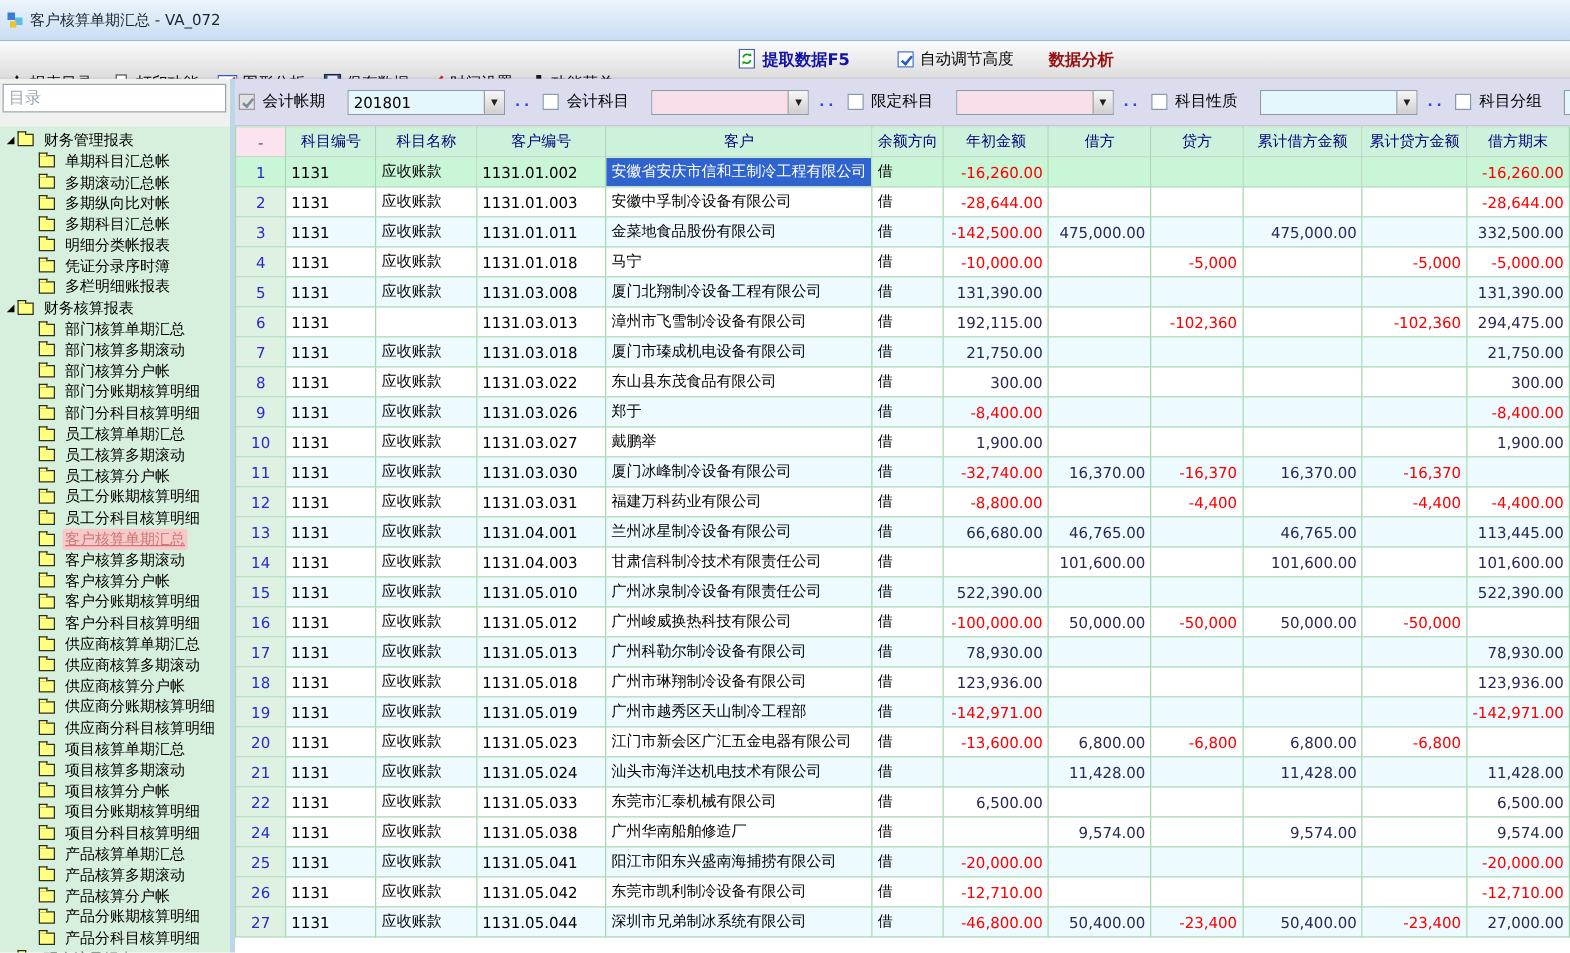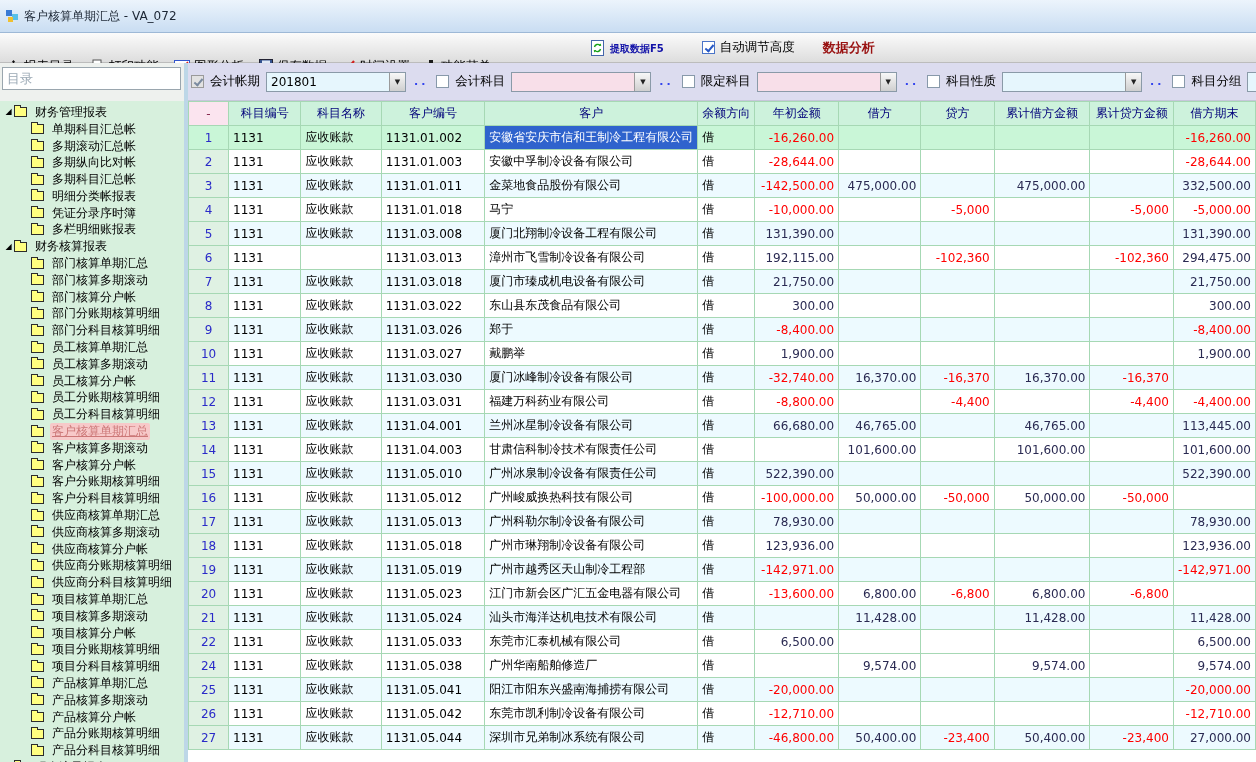--- a/index.html
+++ b/index.html
@@ -8,21 +8,21 @@
 
   
   .titlebar { height:22px; background:linear-gradient(#ecf4fc,#c9ddf2);
     border-bottom:1px solid #9db8d6; display:flex; align-items:center; gap:5px; padding:16px 5px; }
   .titlebar .title { font-size:12px; color:#1b2533; }
 
   
   .toolbar { height:30px; background:linear-gradient(#fbfbfb,#dddddd);
     border-bottom:1px solid #bcbcbc; display:flex; align-items:center; padding:0 7px; }
   .tb-item { display:flex; align-items:center; gap:4px; margin-right:15px; font-size:12.5px; color:#000; cursor:default;margin-top:37px; }
-  .tb-extract { display:flex; align-items:flex-end; gap:5px; margin-left:84px; color:#1212a8; font-weight:bold; font-size:10px; }
+  .tb-extract { display:flex; align-items:flex-start; gap:5px; margin-left:84px; color:#1212a8; font-weight:bold; font-size:13px; }
   .tb-autoheight { display:flex; align-items:center; gap:5px; margin-left:38px; font-size:12.5px; }
   .tb-analysis { margin-left:28px; color:#991111; font-weight:bold; font-size:13px; }
 
   
   .cb { width:13px; height:13px; border:1px solid #8899aa; background:#fff; position:relative; display:inline-block; flex:none; }
   .cb.blue { border-color:#4a74c8; }
   .cb.gray { background:#e2e2e2; border-color:#9a9a9a; }
   .cb.on::after { content:""; position:absolute; left:2px; top:3px; width:7px; height:3px;
     border-left:2px solid #2758c5; border-bottom:2px solid #2758c5; transform:rotate(-50deg); }
   .cb.gray.on::after { border-color:#7a8aa0; }
@@ -45,21 +45,21 @@
     background:#ffff80; border:1px solid #2c2c2c; border-bottom:none; }
   .tree-row .lbl { padding:0 2px; }
   .tree-row.selected .lbl { background:#f7c9c9; color:#cc7878; border-radius:2px;text-decoration:underline; }
 
   
   .right { flex:1; min-width:0; display:flex; flex-direction:column; }
   .filterbar { height:38px; background:#dcdcef; border-bottom:1px solid #c6c6da;
     display:flex; align-items:center; padding-left:3px; overflow:hidden; }
   .fgroup { display:flex; align-items:center; gap:6px; flex:none; }
   .fgroup .flabel { font-size:12.5px; color:#000; }
-  .fsel { width:140px; height:20px; border:1px solid #8a9aa8; display:flex; flex:none; background:#fff; }
+  .fsel { width:126px; height:20px; border:1px solid #8a9aa8; display:flex; flex:none; background:#fff;margin-left:12px; }
   .fsel .val { flex:1; font-size:12px; padding:2px 4px; overflow:hidden; }
   .fsel.cyan .val { background:#e6f6fd; }
   .fsel.pink .val { background:#f8dfe9; }
   .fsel .btn { width:16px; background:linear-gradient(#f8f8f8,#cfcfcf); border-left:1px solid #9a9a9a;
     display:flex; align-items:center; justify-content:center; font-size:7px; color:#222; }
   .fsep { color:#3344ee; font-weight:bold; font-size:11px; letter-spacing:3px; margin:0 8px; }
 
   
   .grid { flex:1; overflow:hidden; background:#fff; }
   table { border-collapse:collapse; table-layout:fixed; }

